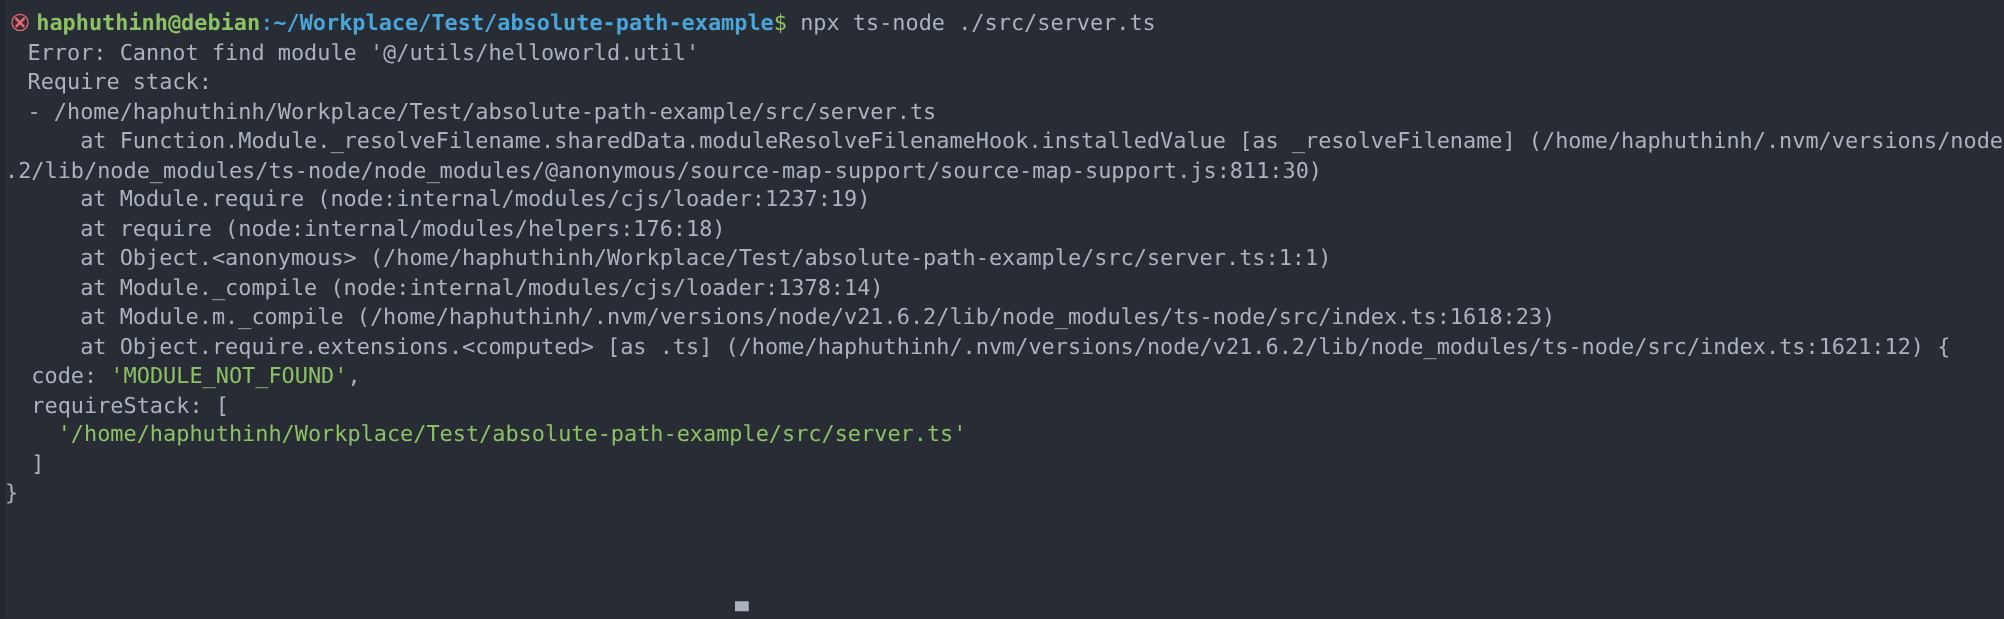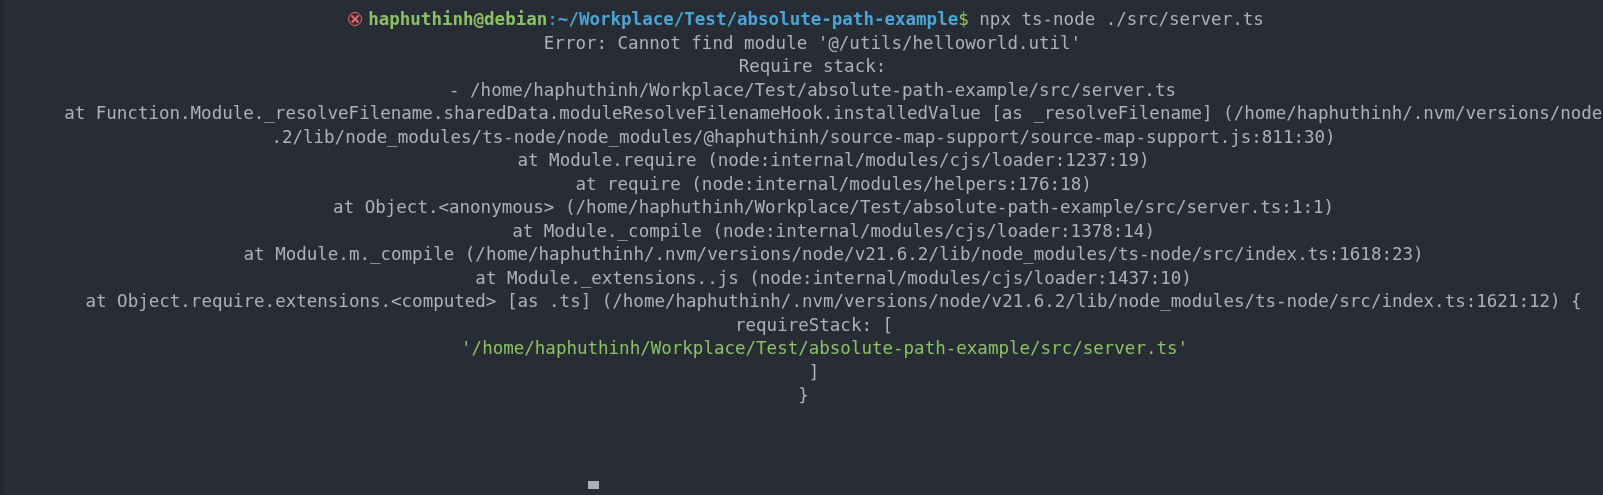--- a/index.html
+++ b/index.html
@@ -42,21 +42,20 @@
   }
   .line {
     height: 23.5px;
     line-height: 23.5px;
     font-size: 17.5px;
     white-space: pre;
     color: #abb2bf;
     letter-spacing: 0px;
     padding-left: 18px;
     box-sizing: border-box;
-    text-align: center;
   }
   .line.prompt-line {
     padding-left: 0;
   }
 
   
   .status-icon {
     display: inline-block;
     width: 14px;
     height: 14px;
@@ -129,33 +128,33 @@
 
     <div class="line">Error: Cannot find module '@/utils/helloworld.util'</div>
 
     <div class="line">Require stack:</div>
 
     <div class="line">- /home/haphuthinh/Workplace/Test/absolute-path-example/src/server.ts</div>
 
 
     <div class="line"><span>    at Function.Module._resolveFilename.sharedData.moduleResolveFilenameHook.installedValue [as _resolveFilename] (/home/haphuthinh/.nvm/versions/node/v21.6</span></div>
 
-    <div class="line" style="padding-left:0"><span>.2/lib/node_modules/</span><span class="link">ts-node</span><span>/node_modules/</span><span class="link">@haphuthinh</span><span>/source-map-support/source-map-support.js:811:30)</span></div>
+    <div class="line" style="padding-left:0"><span>.2/lib/node_modules/</span><span class="link">ts-node</span><span>/node_modules/</span><span class="link">@anonymous</span><span>/source-map-support/source-map-support.js:811:30)</span></div>
 
     <div class="line">    at Module.require (node:internal/modules/cjs/loader:1237:19)</div>
     <div class="line">    at require (node:internal/modules/helpers:176:18)</div>
     <div class="line">    at Object.&lt;anonymous&gt; (/home/haphuthinh/Workplace/Test/absolute-path-example/src/server.ts:1:1)</div>
     <div class="line">    at Module._compile (node:internal/modules/cjs/loader:1378:14)</div>
 
     <div class="line"><span>    at Module.m._compile (/home/haphuthinh/.nvm/versions/node/v21.6.2/lib/node_modules/</span><span class="link">ts-node</span><span>/src/index.ts:1618:23)</span></div>
 
-    <div class="line">    at Module._extensions..js (node:internal/modules/cjs/loader:1437:10)</div>
 
     <div class="line"><span>    at Object.require.extensions.&lt;computed&gt; [as .ts] (/home/haphuthinh/.nvm/versions/node/v21.6.2/lib/node_modules/</span><span class="link">ts-node</span><span>/src/index.ts:1621:12) {</span></div>
 
+    <div class="line" style="padding-left:0"><span>  code: </span><span class="str">'MODULE_NOT_FOUND'</span><span>,</span></div>
 
     <div class="line" style="padding-left:0">  requireStack: [</div>
 
     <div class="line str" style="padding-left:0">    '/home/haphuthinh/Workplace/Test/absolute-path-example/src/server.ts'</div>
 
     <div class="line" style="padding-left:0">  ]</div>
 
     <div class="line" style="padding-left:0">}</div>
 
   </div>

